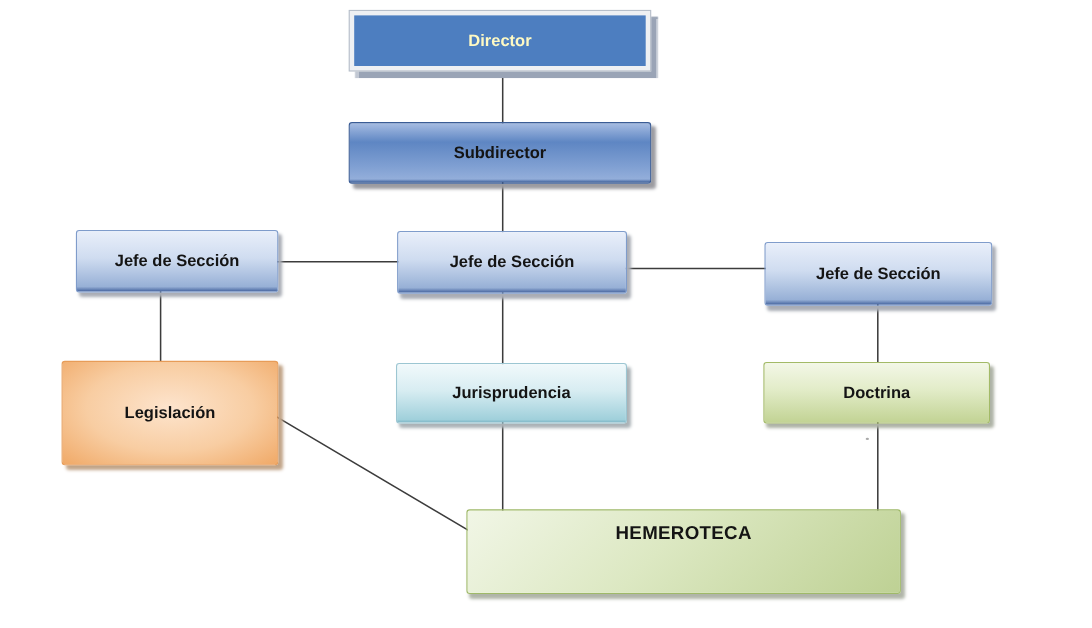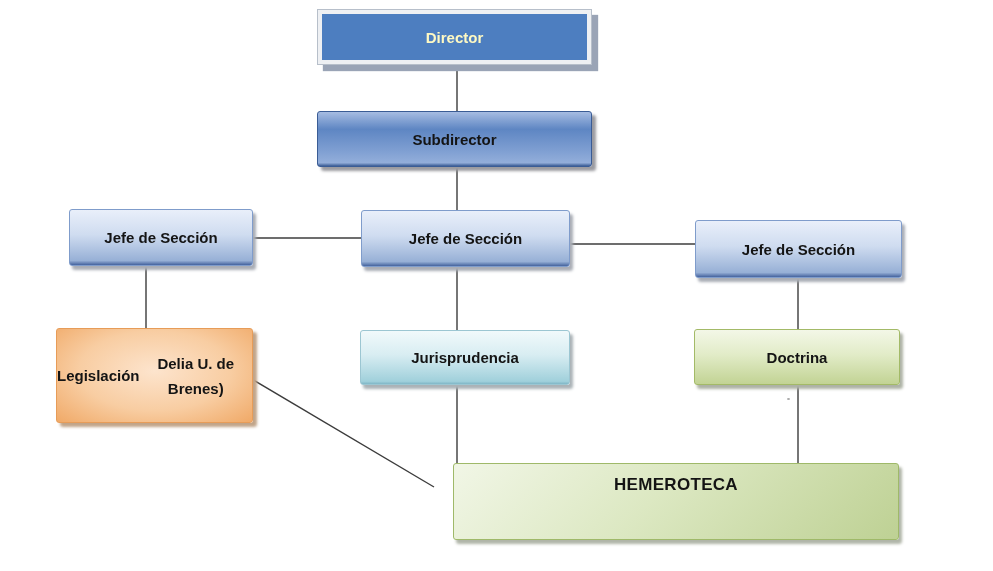--- a/index.html
+++ b/index.html
@@ -141,30 +141,29 @@
   <div class="node jefe" style="left:361px;top:210px;width:209px;height:57px;">
     <span>Jefe de Sección</span>
   </div>
 
   <div class="node jefe" style="left:695px;top:220px;width:207px;height:58px;">
     <span>Jefe de Sección</span>
   </div>
 
   <div class="node legislacion" style="left:56px;top:328px;width:197px;height:95px;">
     <div>Legislación</div>
-    <div>Delia U. de Brenes)</div>
   </div>
 
   <div class="node jurisprudencia" style="left:360px;top:330px;width:210px;height:55px;">
     <span>Jurisprudencia</span>
   </div>
 
   <div class="node doctrina" style="left:694px;top:329px;width:206px;height:56px;">
     <span>Doctrina</span>
   </div>
 
-  <div class="node hemeroteca" style="left:453px;top:463px;width:446px;height:77px;justify-content:center;">
+  <div class="node hemeroteca" style="left:424px;top:463px;width:395px;height:77px;justify-content:center;">
     <span>HEMEROTECA</span>
   </div>
 
   <div class="speck" style="left:787px;top:398px;"></div>
 
 </div>
 
 </body></html>

